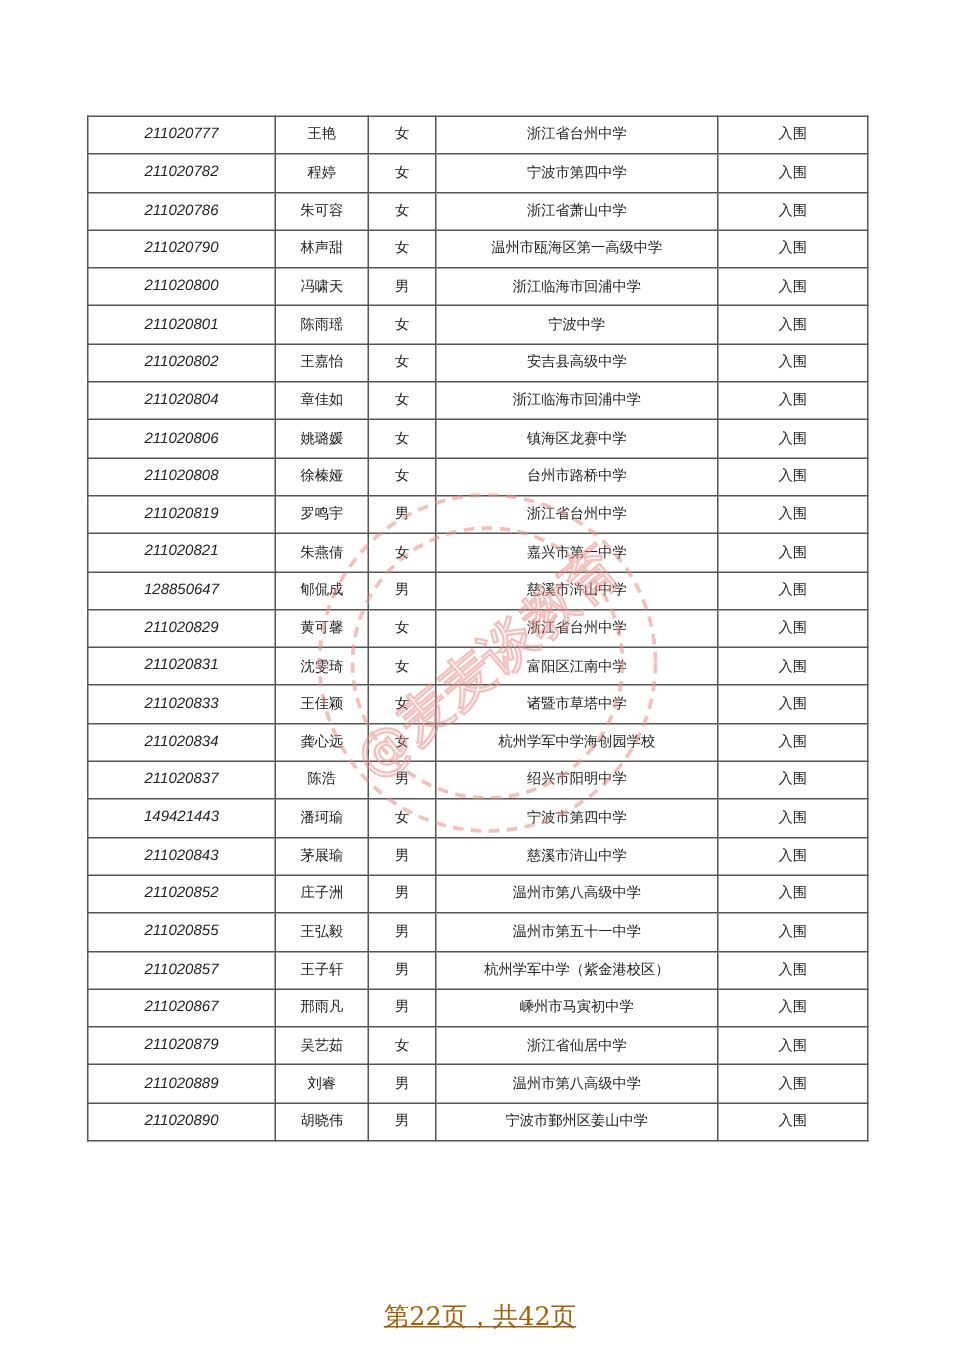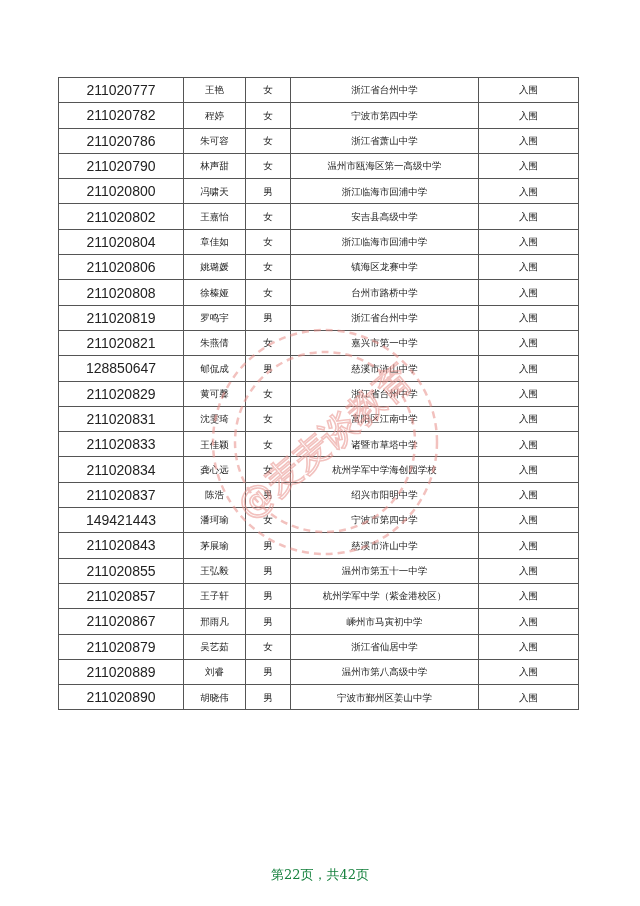--- a/index.html
+++ b/index.html
@@ -34,36 +34,37 @@
       height: 24.3px;
       padding: 0;
       text-align: center;
       vertical-align: middle;
       font-size: 9.5px;
       color: #222;
       line-height: 1;
       white-space: nowrap;
       overflow: hidden;
     }
-    table.roster td.id { font-family: "Liberation Sans", "DejaVu Sans", sans-serif; font-size: 14px; }
+    table.roster td.id { font-family: "Liberation Sans", "DejaVu Sans", sans-serif; font-size: 10px; font-style: italic; }
     col.c-id { width: 125px; }
     col.c-name { width: 62px; }
     col.c-gender { width: 45px; }
     col.c-school { width: 188px; }
     col.c-status { width: 100px; }
     table.roster td.school { border-left: 1.5px solid #444; }
 
     .footer {
       position: absolute;
       left: 0; right: 0;
       top: 866px;
       text-align: center;
       font-family: "DejaVu Serif", "Liberation Serif", serif;
-      font-size: 13px;
-      color: #15803d;
+      font-size: 17px;
+      color: #a16207;
+      text-decoration: underline;
     }
 
     .watermark {
       position: absolute;
       left: 205px;
       top: 322px;
       width: 240px;
       height: 240px;
       pointer-events: none;
       opacity: 0.55;
@@ -113,20 +114,27 @@
           <td class="status">入围</td>
         </tr>
         <tr>
           <td class="id">211020800</td>
           <td class="name">冯啸天</td>
           <td class="gender">男</td>
           <td class="school">浙江临海市回浦中学</td>
           <td class="status">入围</td>
         </tr>
         <tr>
+          <td class="id">211020801</td>
+          <td class="name">陈雨瑶</td>
+          <td class="gender">女</td>
+          <td class="school">宁波中学</td>
+          <td class="status">入围</td>
+        </tr>
+        <tr>
           <td class="id">211020802</td>
           <td class="name">王嘉怡</td>
           <td class="gender">女</td>
           <td class="school">安吉县高级中学</td>
           <td class="status">入围</td>
         </tr>
         <tr>
           <td class="id">211020804</td>
           <td class="name">章佳如</td>
           <td class="gender">女</td>
@@ -208,20 +216,27 @@
           <td class="name">潘珂瑜</td>
           <td class="gender">女</td>
           <td class="school">宁波市第四中学</td>
           <td class="status">入围</td>
         </tr>
         <tr>
           <td class="id">211020843</td>
           <td class="name">茅展瑜</td>
           <td class="gender">男</td>
           <td class="school">慈溪市浒山中学</td>
+          <td class="status">入围</td>
+        </tr>
+        <tr>
+          <td class="id">211020852</td>
+          <td class="name">庄子洲</td>
+          <td class="gender">男</td>
+          <td class="school">温州市第八高级中学</td>
           <td class="status">入围</td>
         </tr>
         <tr>
           <td class="id">211020855</td>
           <td class="name">王弘毅</td>
           <td class="gender">男</td>
           <td class="school">温州市第五十一中学</td>
           <td class="status">入围</td>
         </tr>
         <tr>

